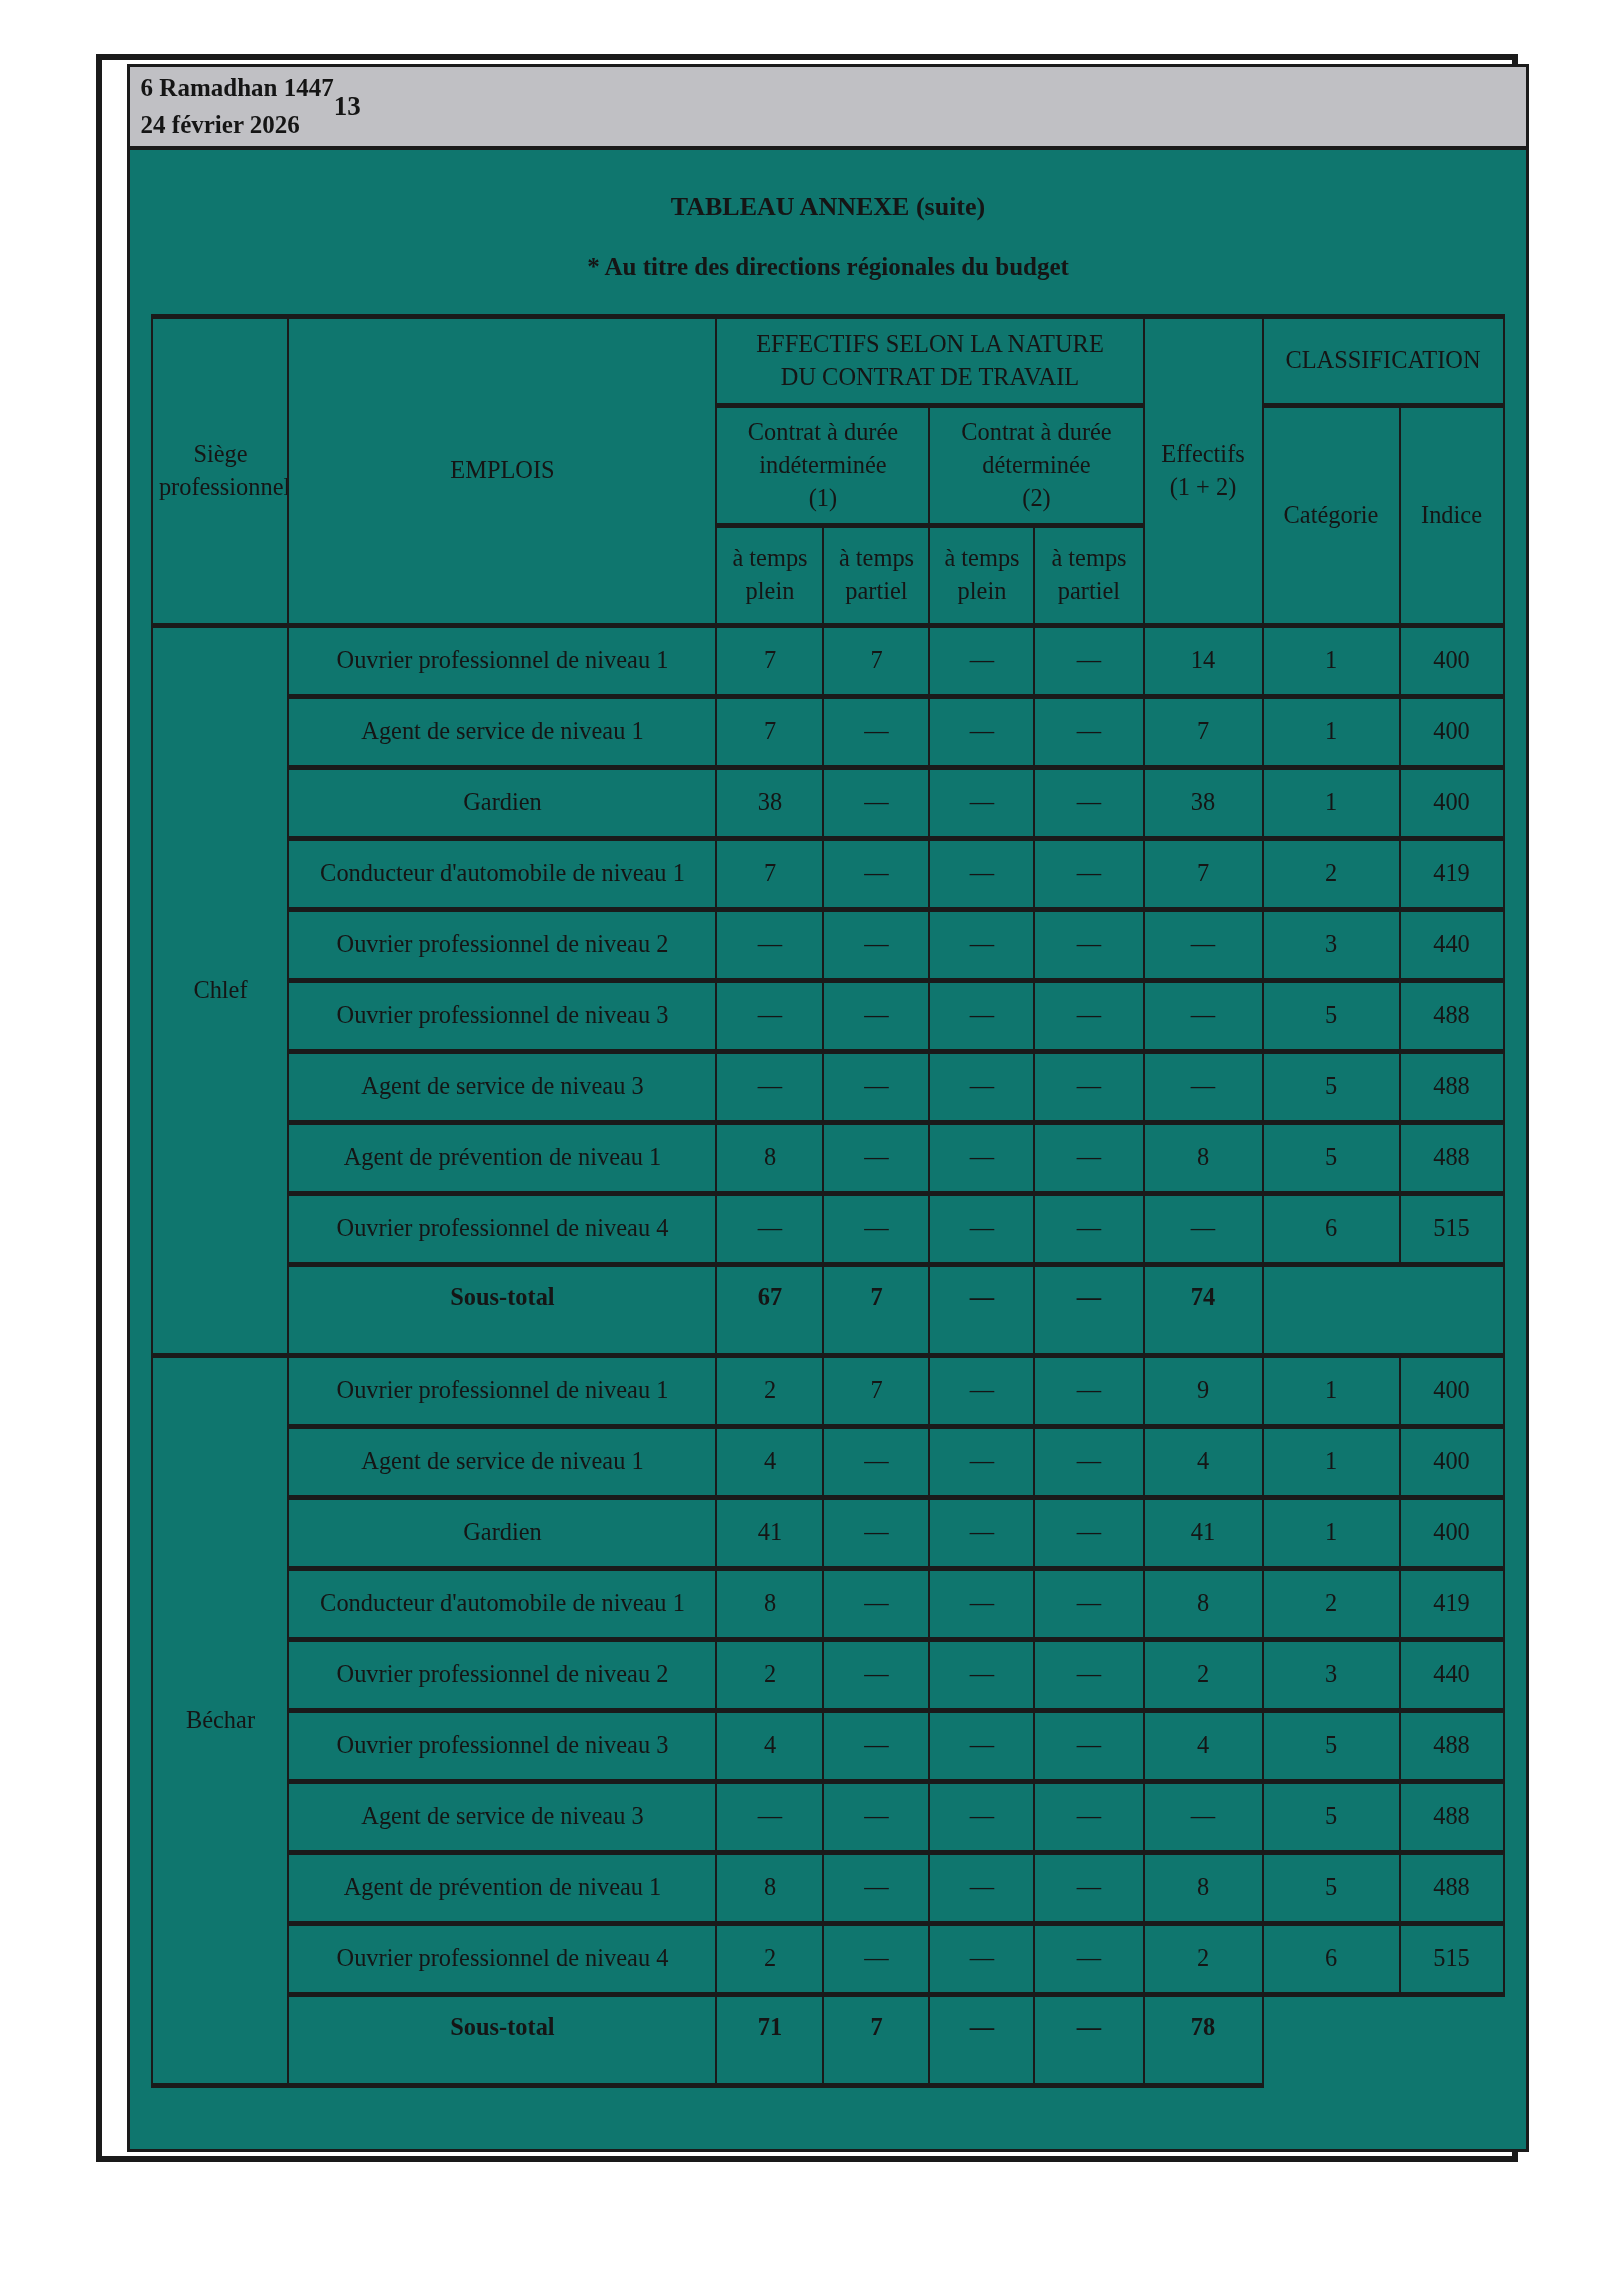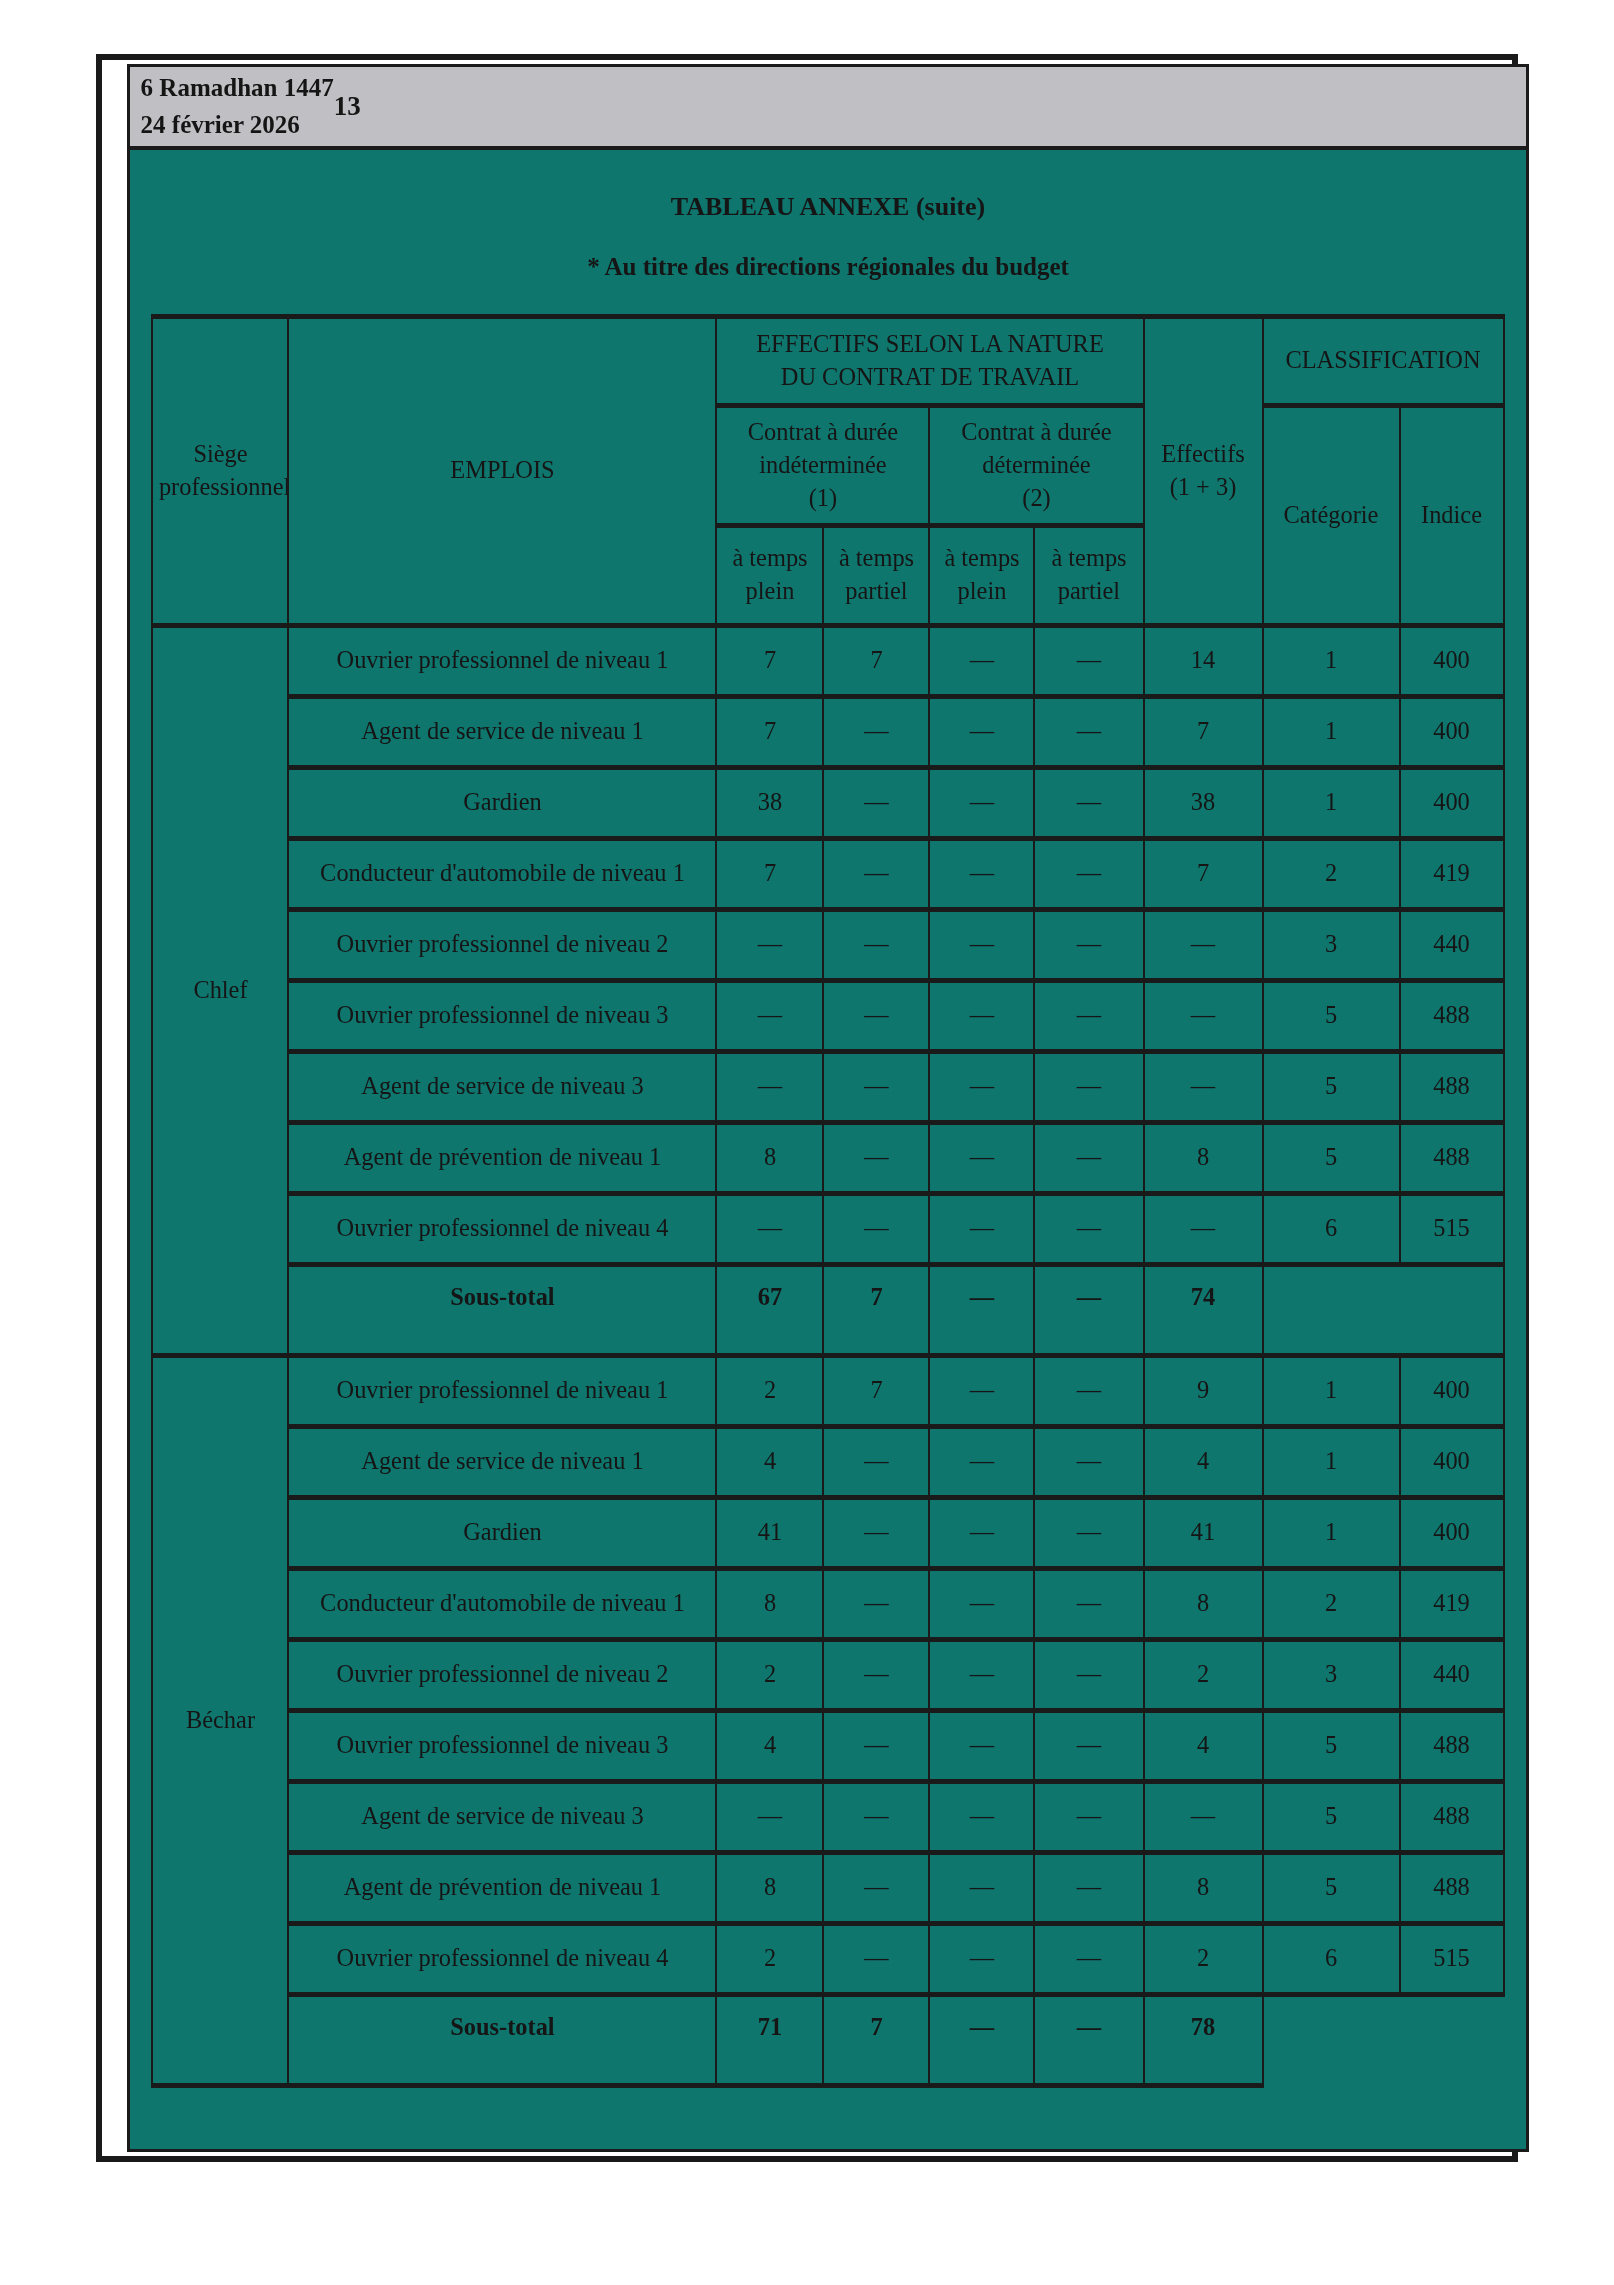--- a/index.html
+++ b/index.html
@@ -156,21 +156,21 @@
             <col style="width:104px">
           </colgroup>
           <thead>
             <tr class="hr1">
               <td rowspan="3" class="wrap">Siège
 professionnel</td>
               <td rowspan="3">EMPLOIS</td>
               <td colspan="4" class="wrap">EFFECTIFS SELON LA NATURE
 DU CONTRAT DE TRAVAIL</td>
               <td rowspan="3" class="wrap">Effectifs
-(1 + 3)</td>
+(1 + 2)</td>
               <td colspan="2">CLASSIFICATION</td>
             </tr>
             <tr class="hr2">
               <td colspan="2" class="wrap">Contrat à durée
 indéterminée
 (1)</td>
               <td colspan="2" class="wrap">Contrat à durée
 déterminée
 (2)</td>
               <td rowspan="2">Catégorie</td>

